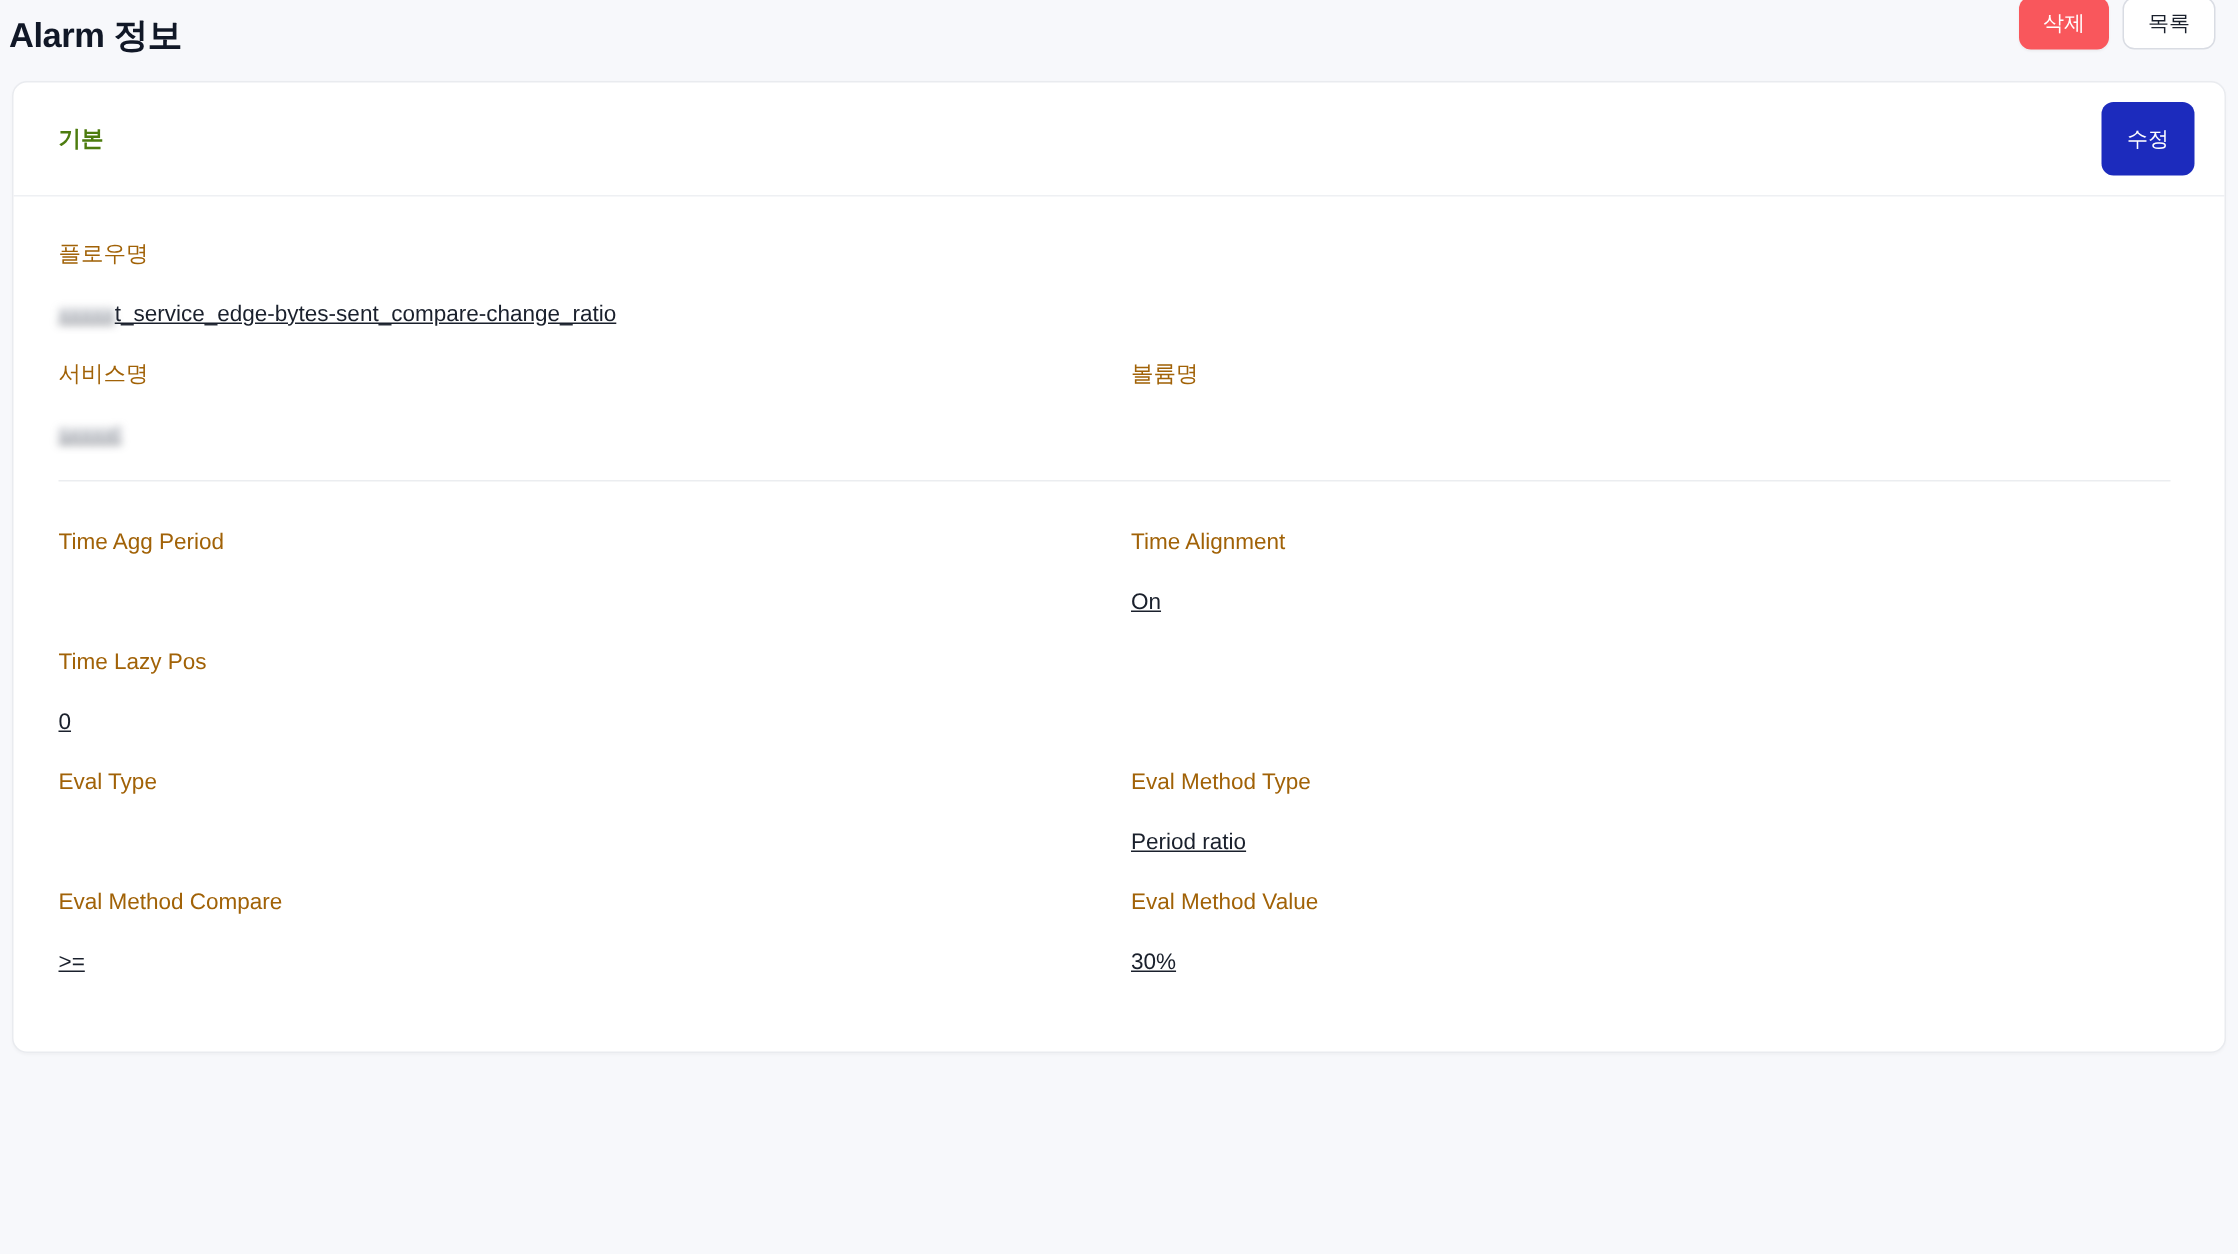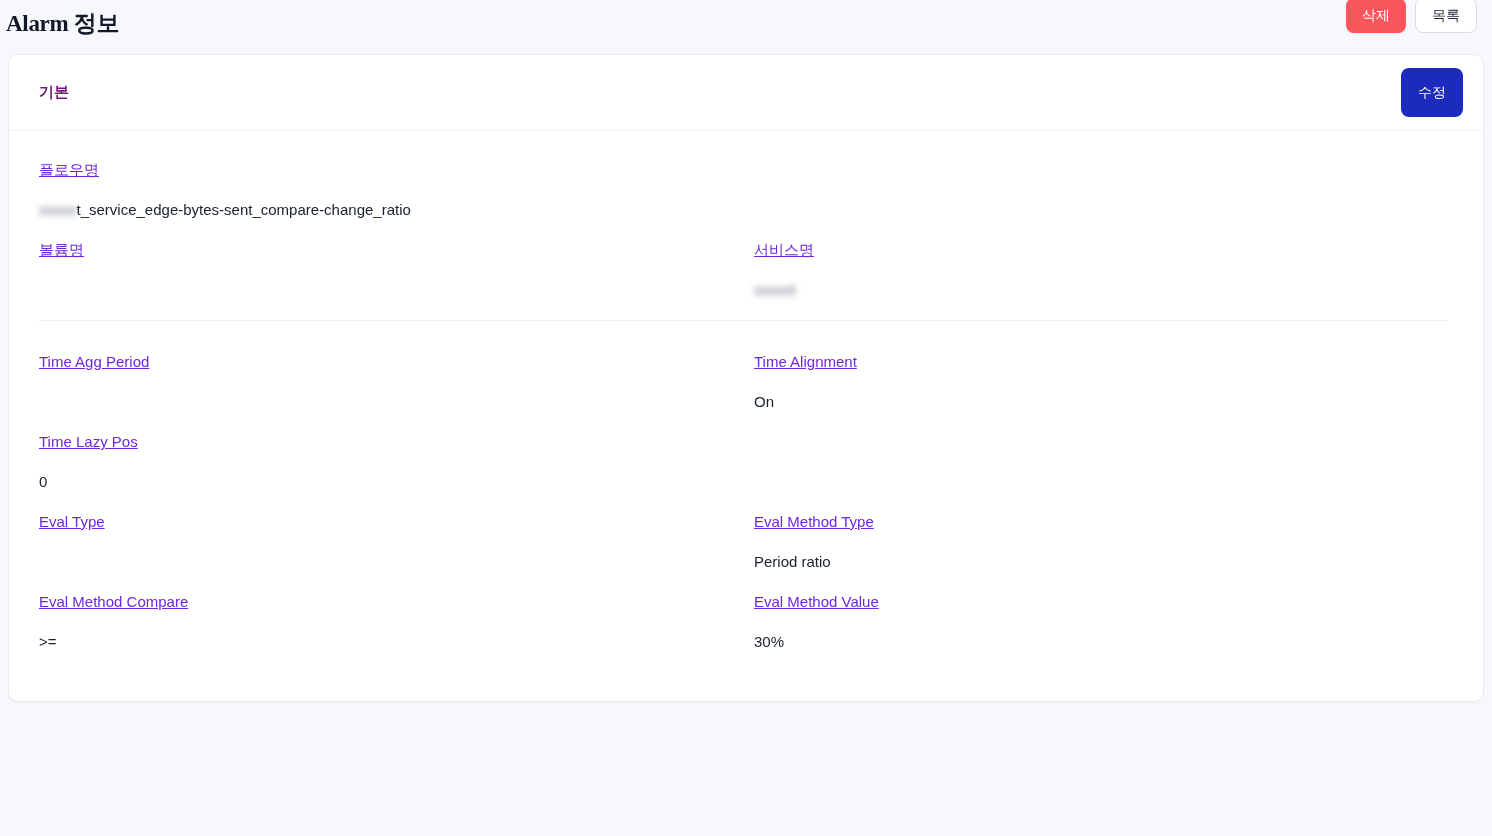--- a/index.html
+++ b/index.html
@@ -19,21 +19,20 @@
     align-items: flex-start;
     padding: 0 15px 0 6px;
     height: 54px;
   }
   .page-title {
     font-size: 23px;
     font-weight: 700;
     margin: 8px 0 0 0;
     letter-spacing: -0.3px;
     color: #111827;
-    font-family: Liberation Serif, serif;
   }
   .top-actions { display: flex; gap: 9px; margin-top: -2px; }
   .btn {
     font-family: inherit;
     font-size: 14px;
     border-radius: 8px;
     padding: 8px 16px;
     cursor: pointer;
     line-height: 17px;
     white-space: nowrap;
@@ -51,38 +50,38 @@
   .card-header {
     display: flex;
     justify-content: space-between;
     align-items: center;
     padding: 13px 20px;
     border-bottom: 1px solid #eef0f3;
   }
   .card-title {
     font-size: 15px;
     font-weight: 600;
-    color: #701a75;
+    color: #4d7c0f;
     padding-left: 10px;
   }
   .card-body { padding: 28px 22px 30px 22px; }
   .row { display: grid; grid-template-columns: 1fr 1fr; }
   .field { margin-bottom: 19px; padding-left: 8px; }
   .field-label {
-    color: #6d28d9;
+    color: #a16207;
     font-size: 15px;
     line-height: 21px;
     margin-bottom: 19px;
-    text-decoration: underline;
   }
   .field-value {
     color: #1a202c;
     font-size: 15px;
     line-height: 21px;
     min-height: 21px;
+    text-decoration: underline;
   }
   .redacted {
     filter: blur(3px);
     color: #6b7280;
     user-select: none;
   }
   .divider {
     border: none;
     border-top: 1px solid #ebedf0;
     margin: 1px 14px 30px 8px;
@@ -110,26 +109,26 @@
     <div class="row">
       <div class="field">
         <div class="field-label">플로우명</div>
         <div class="field-value"><span class="redacted">xxxxx</span><span>t_service_edge-bytes-sent_compare-change_ratio</span></div>
       </div>
       <div class="field"></div>
     </div>
 
     <div class="row">
       <div class="field">
+        <div class="field-label">서비스명</div>
+        <div class="field-value"><span class="redacted">sxxxxt</span></div>
+      </div>
+      <div class="field">
         <div class="field-label">볼륨명</div>
         <div class="field-value"></div>
-      </div>
-      <div class="field">
-        <div class="field-label">서비스명</div>
-        <div class="field-value"><span class="redacted">sxxxxt</span></div>
       </div>
     </div>
 
     <hr class="divider">
 
 
     <div class="row">
       <div class="field">
         <div class="field-label">Time Agg Period</div>
       </div>

